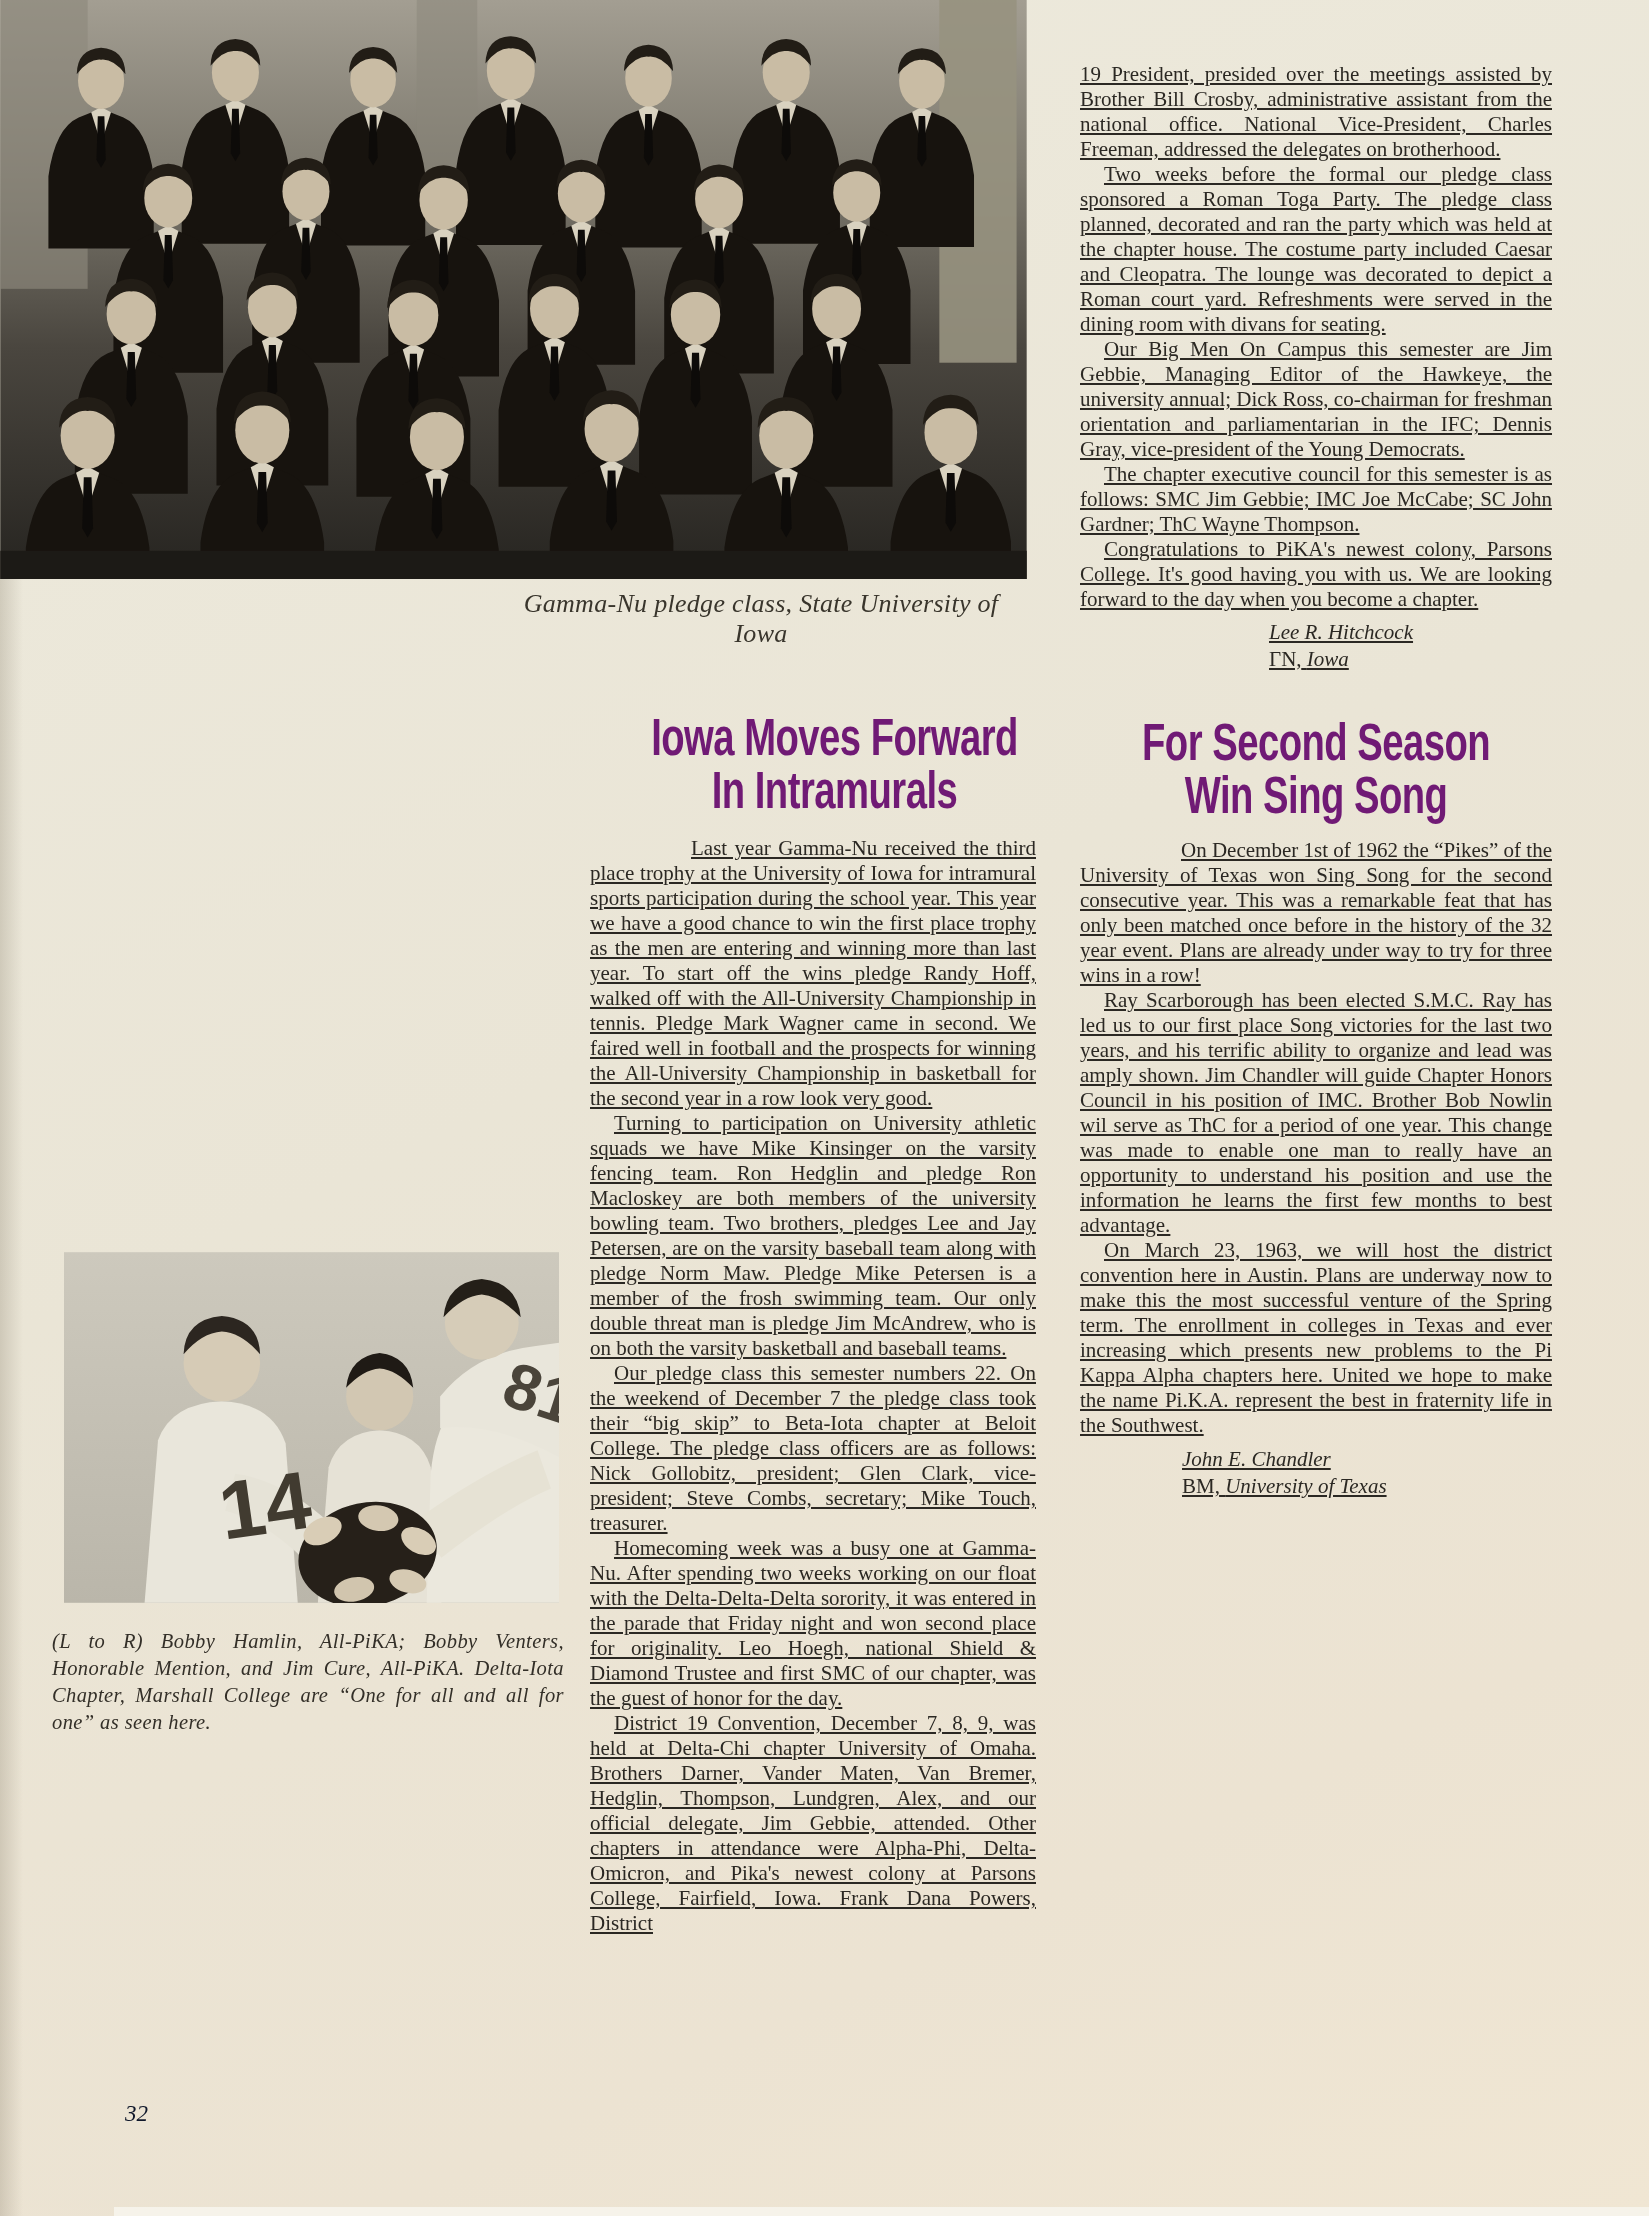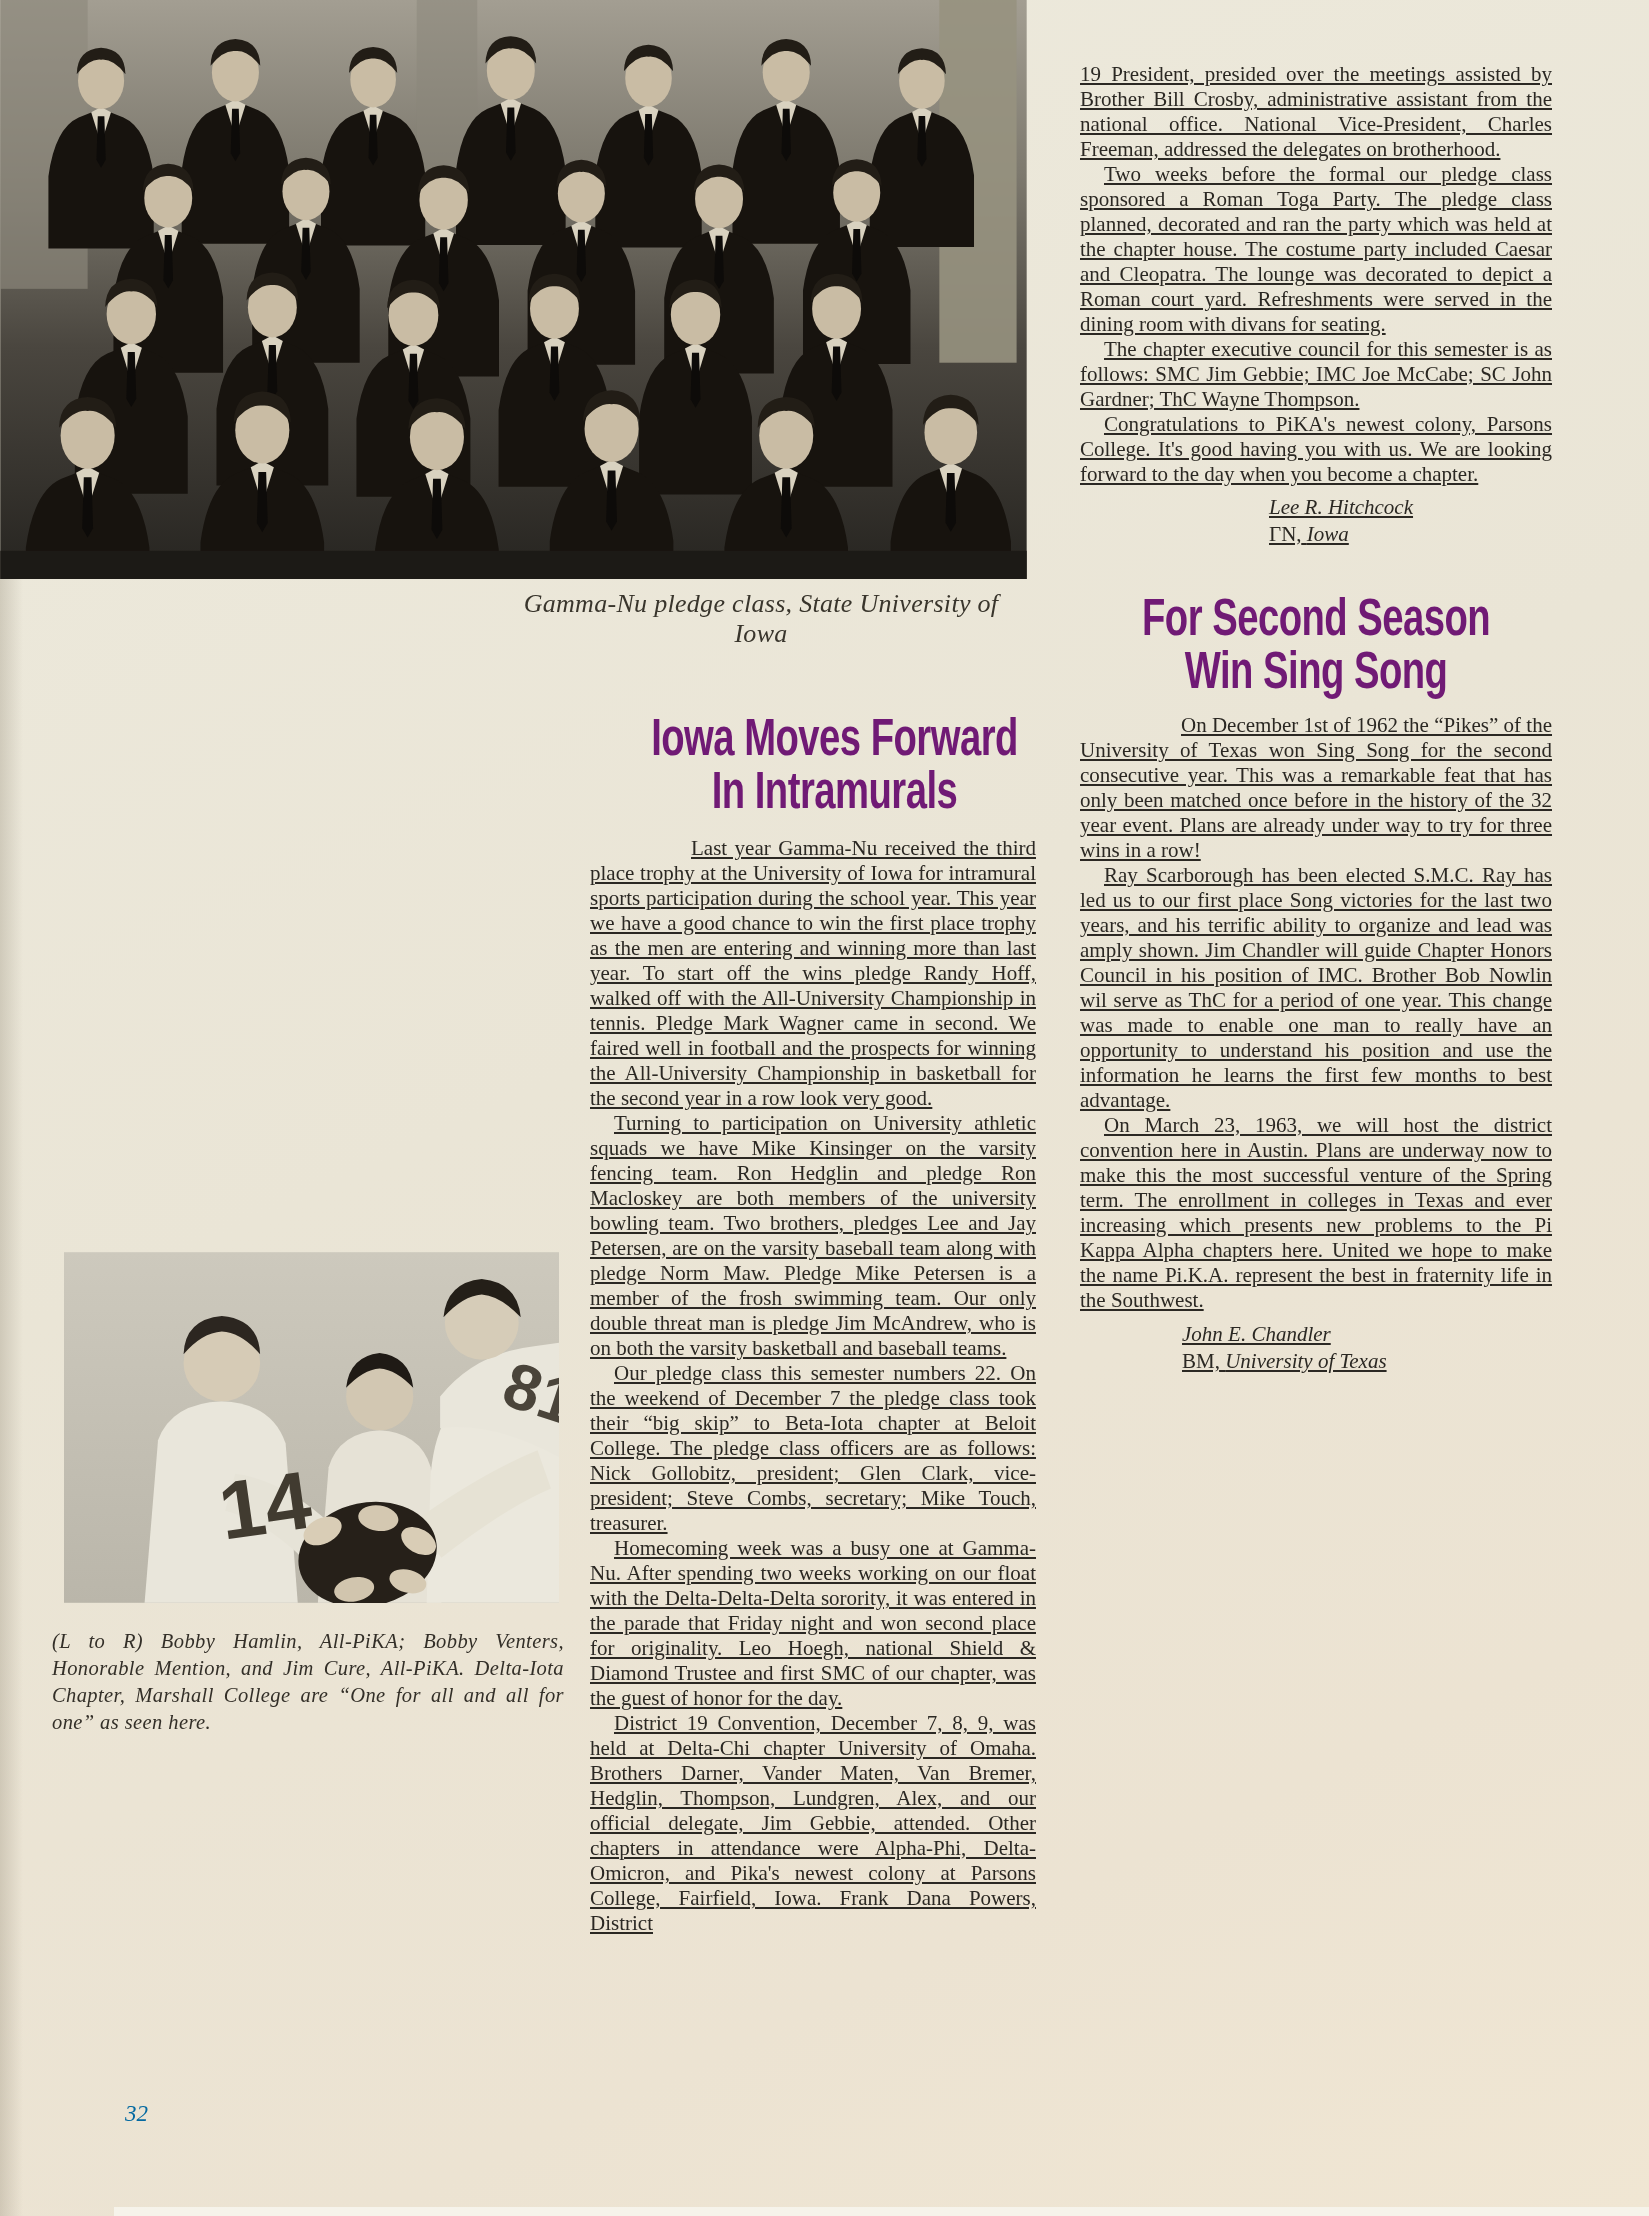--- a/index.html
+++ b/index.html
@@ -28,21 +28,21 @@
   .sig-john{margin:8px 0 0 102px;}
 
   #photo-top{position:absolute;left:0;top:0;width:1027px;height:579px;}
   #caption-top{position:absolute;left:499px;top:589px;width:524px;text-align:center;
     font-style:italic;font-size:26px;letter-spacing:0.3px;color:#39352c;}
   #photo-bottom{position:absolute;left:64px;top:1252px;width:495px;height:351px;}
   #caption-bottom{position:absolute;left:52px;top:1628px;width:512px;font-style:italic;
     font-size:20.5px;line-height:27px;text-align:justify;letter-spacing:0.4px;color:#332f28;}
   #col-mid{left:590px;top:711px;width:446px;}
   #col-right{left:1080px;top:62px;width:472px;}
-  #page-number{position:absolute;left:125px;top:2101px;font-style:italic;font-size:23px;color:#0369a1;}
+  #page-number{position:absolute;left:125px;top:2101px;font-style:italic;font-size:23px;color:#0f172a;}
   svg{display:block;}
 </style>
 </head>
 <body>
 
 <div class="edge-left"></div>
 
 <div id="photo-top">
   <svg width="1027" height="579" viewBox="0 0 1528 862">
     <defs>
@@ -141,20 +141,21 @@
     <ellipse cx="528" cy="430" rx="28" ry="18" fill="#d9cdb6" transform="rotate(30 528 430)"></ellipse>
     <ellipse cx="432" cy="502" rx="30" ry="18" fill="#d1c5ae" transform="rotate(-10 432 502)"></ellipse>
     <ellipse cx="512" cy="490" rx="28" ry="17" fill="#d6cab3" transform="rotate(15 512 490)"></ellipse>
   </svg>
 </div>
 <div id="caption-bottom">(L to R) Bobby Hamlin, All-PiKA; Bobby Venters, Honorable Mention, and Jim Cure, All-PiKA. Delta-Iota Chapter, Marshall College are “One for all and all for one” as seen here.</div>
 
 <section id="col-right" class="col">
   <p class="no-indent">19 President, presided over the meetings assisted by Brother Bill Crosby, administrative assistant from the national office. National Vice-President, Charles Freeman, addressed the delegates on brotherhood.</p>
   <p>Two weeks before the formal our pledge class sponsored a Roman Toga Party. The pledge class planned, decorated and ran the party which was held at the chapter house. The costume party included Caesar and Cleopatra. The lounge was decorated to depict a Roman court yard. Refreshments were served in the dining room with divans for seating.</p>
+  <p>Our Big Men On Campus this semester are Jim Gebbie, Managing Editor of the Hawkeye, the university annual; Dick Ross, co-chairman for freshman orientation and parliamentarian in the IFC; Dennis Gray, vice-president of the Young Democrats.</p>
   <p>The chapter executive council for this semester is as follows: SMC Jim Gebbie; IMC Joe McCabe; SC John Gardner; ThC Wayne Thompson.</p>
   <p>Congratulations to PiKA's newest colony, Parsons College. It's good having you with us. We are looking forward to the day when you become a chapter.</p>
   <div class="sig sig-lee">
     <span>Lee R. Hitchcock</span><br>
     <span class="code">ΓN,</span>
     <span>Iowa</span>
   </div>
   <h2 class="headline" id="headline-texas"><span class="cond"><span>For Second Season</span><br><span>Win Sing Song</span></span></h2>
   <p class="opening">On December 1st of 1962 the “Pikes” of the University of Texas won Sing Song for the second consecutive year. This was a remarkable feat that has only been matched once before in the history of the 32 year event. Plans are already under way to try for three wins in a row!</p>
   <p>Ray Scarborough has been elected S.M.C. Ray has led us to our first place Song victories for the last two years, and his terrific ability to organize and lead was amply shown. Jim Chandler will guide Chapter Honors Council in his position of IMC. Brother Bob Nowlin wil serve as ThC for a period of one year. This change was made to enable one man to really have an opportunity to understand his position and use the information he learns the first few months to best advantage.</p>

